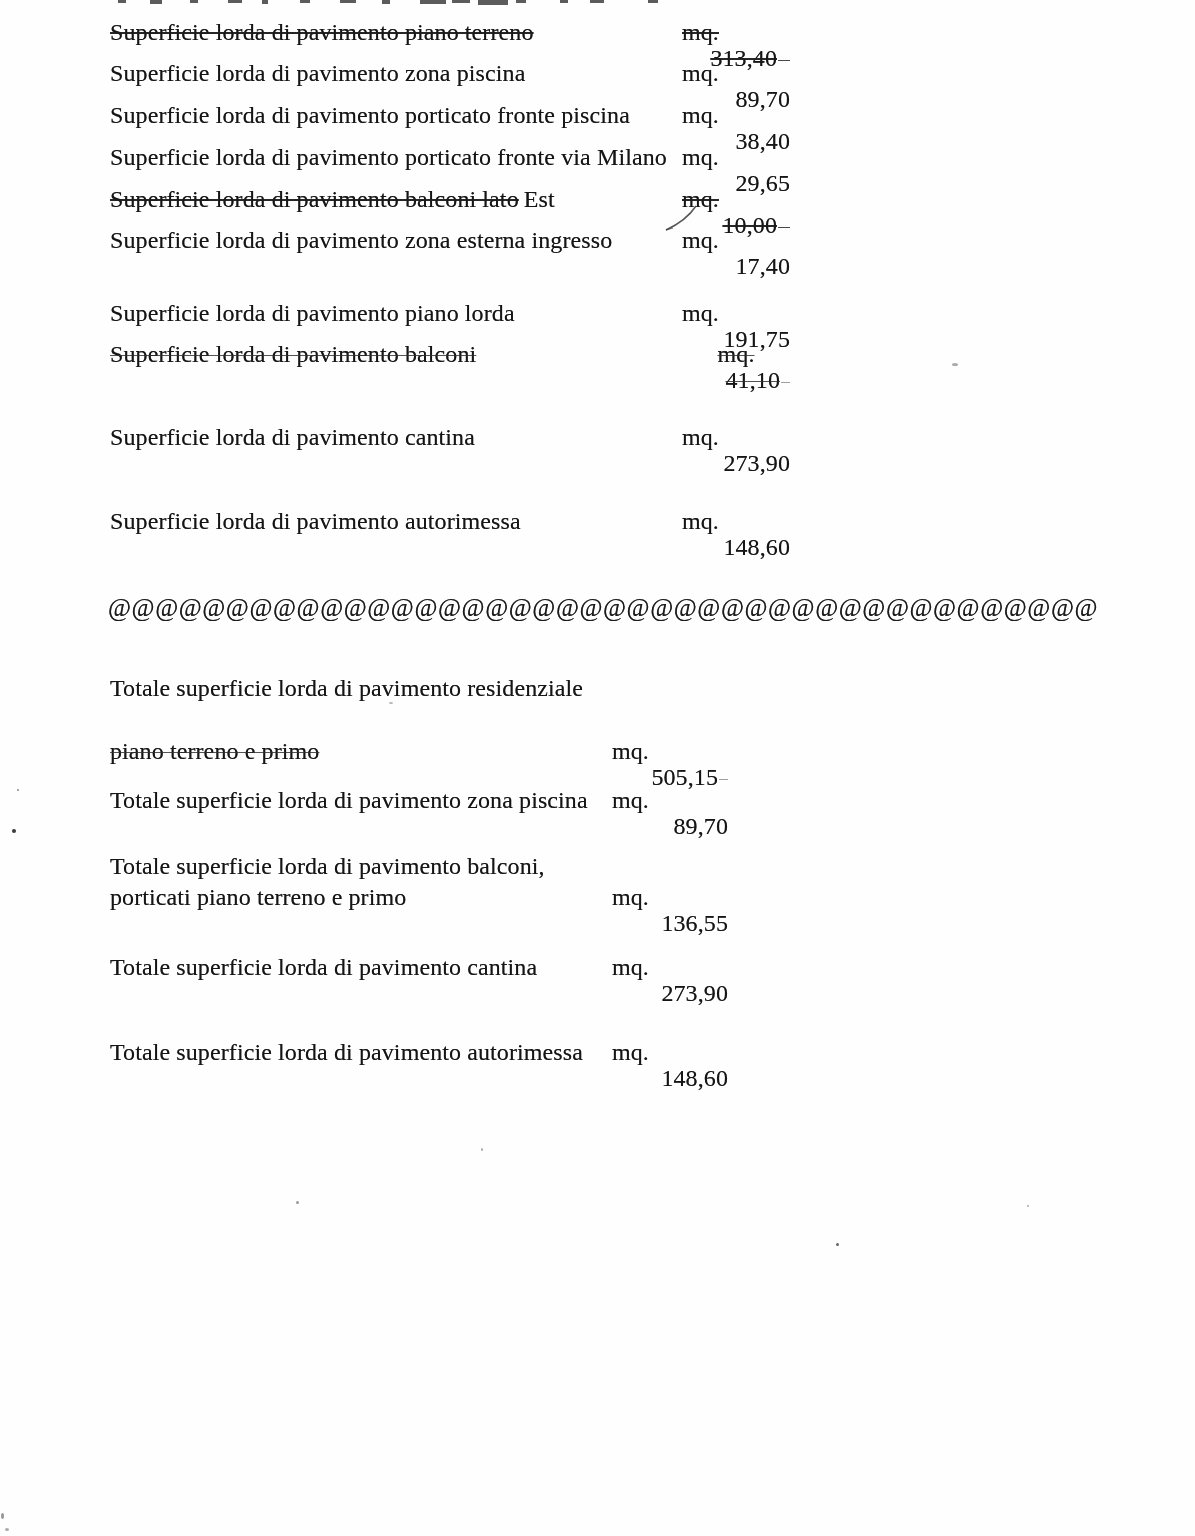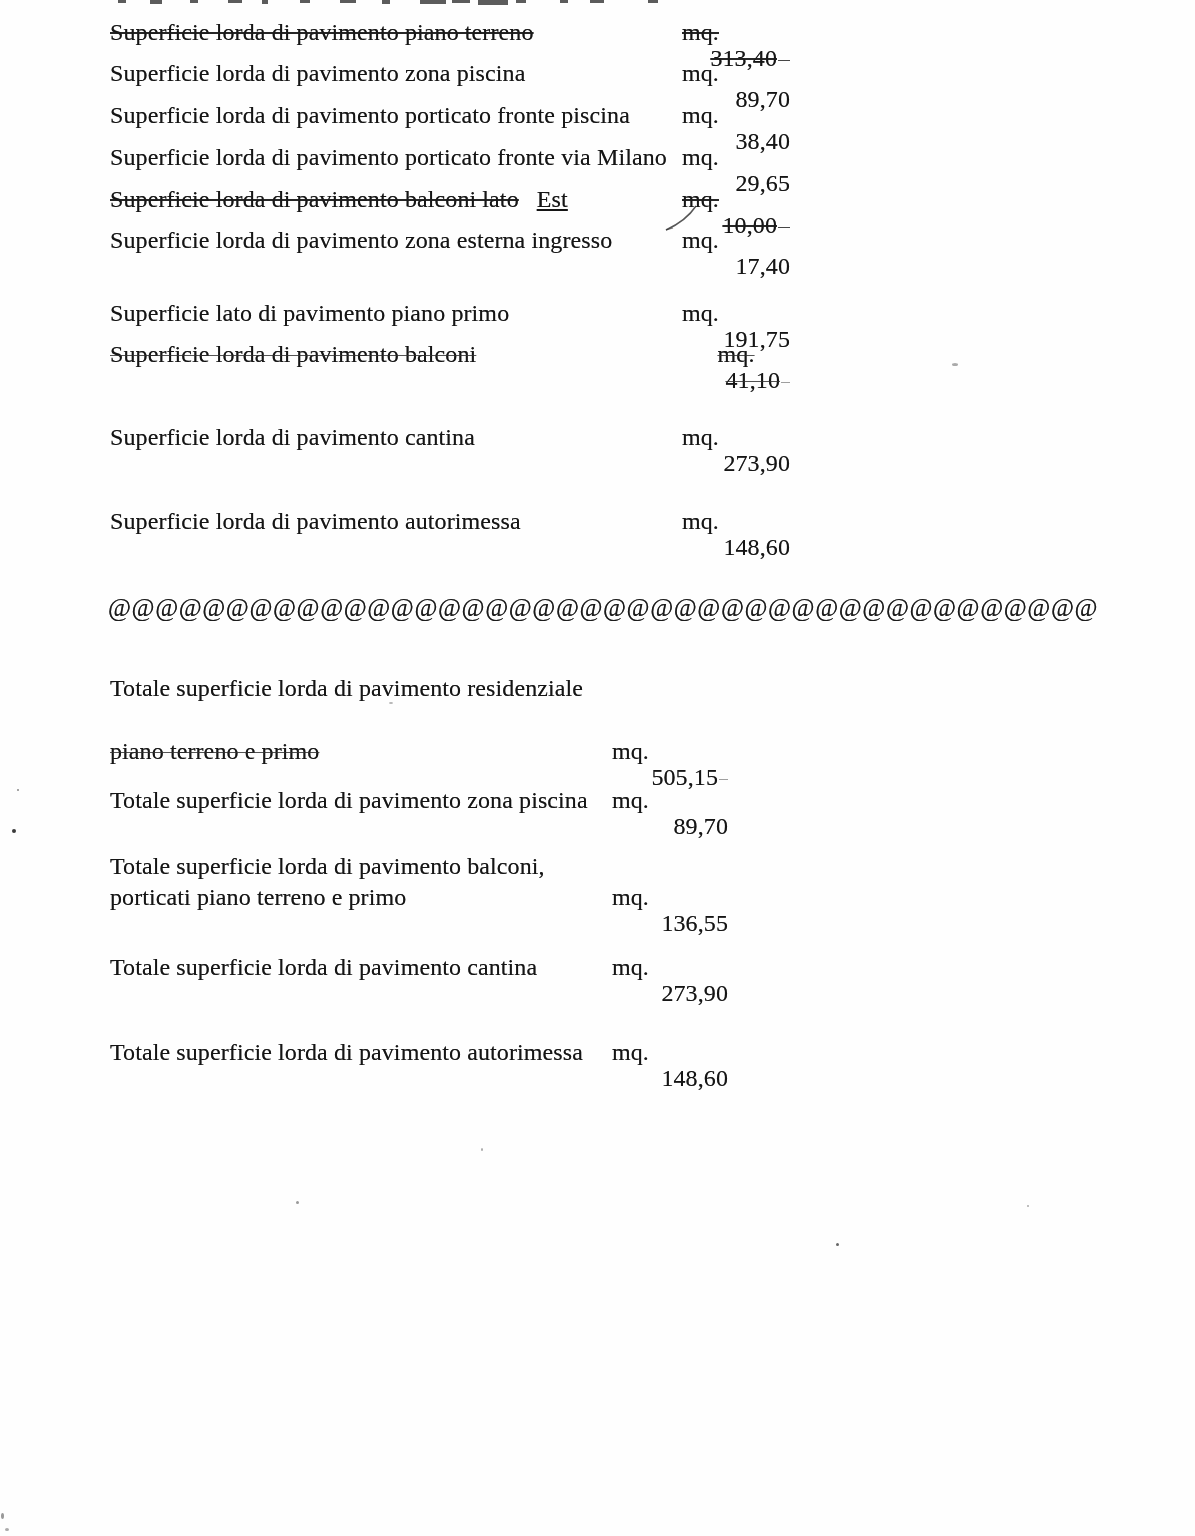--- a/index.html
+++ b/index.html
@@ -14,21 +14,21 @@
     text-shadow:0 0 .5px rgba(50,50,50,.65);
   }
   .val{position:absolute;top:0;display:flex;flex-direction:column;}
   .g .val{left:572px;width:108px;}
   .t .val{left:502px;width:116px;}
   .num{margin-left:auto;}
   .struck{text-decoration:line-through;text-decoration-thickness:1.8px;text-decoration-color:rgba(25,25,25,.85);}
   .struck-light{text-decoration:line-through;text-decoration-thickness:1.3px;text-decoration-color:rgba(45,45,45,.5);text-align:center;}
   .tail::after{content:"";display:inline-block;width:12px;border-top:1.8px solid rgba(25,25,25,.8);vertical-align:middle;margin-left:1px;}
   .tail-light::after{content:"";display:inline-block;width:9px;border-top:1.2px solid rgba(45,45,45,.45);vertical-align:middle;margin-left:1px;}
-  .sfx{margin-left:18px;text-decoration:underline;}
+  .sfx{margin-left:5px;}
   .at-row{
     position:absolute;left:108px;top:591px;font-size:25px;line-height:34px;
     letter-spacing:.55px;white-space:nowrap;color:#1b1b1b;
     text-shadow:0 0 .6px rgba(40,40,40,.7);
   }
   .frag{position:absolute;background:#333;opacity:.8;}
   .speck{position:absolute;border-radius:50%;}
   .pen-mark{position:absolute;left:663px;top:203px;}
 </style>
 </head>
@@ -88,21 +88,21 @@
     </span>
 </div>
 <div class="line g" style="top:227px">
   <span>Superficie lorda di pavimento zona esterna ingresso</span>
   <span class="val">
       <span>mq.</span>
       <span class="num">17,40</span>
     </span>
 </div>
 <div class="line g" style="top:300px">
-  <span>Superficie lato di pavimento piano primo</span>
+  <span>Superficie lorda di pavimento piano lorda</span>
   <span class="val">
       <span>mq.</span>
       <span class="num">191,75</span>
     </span>
 </div>
 <div class="line g" style="top:341px">
   <span class="struck-light">Superficie lorda di pavimento balconi</span>
   <span class="val">
       <span class="struck-light">mq.</span>
       <span class="num struck-light tail-light">41,10</span>

